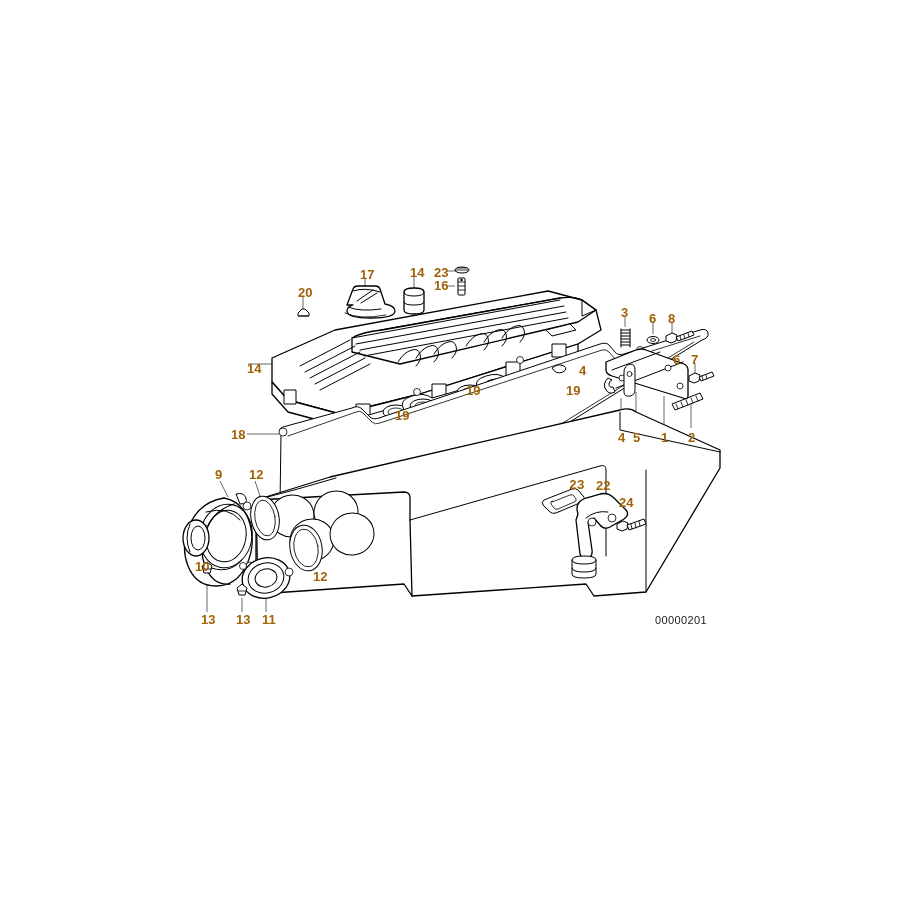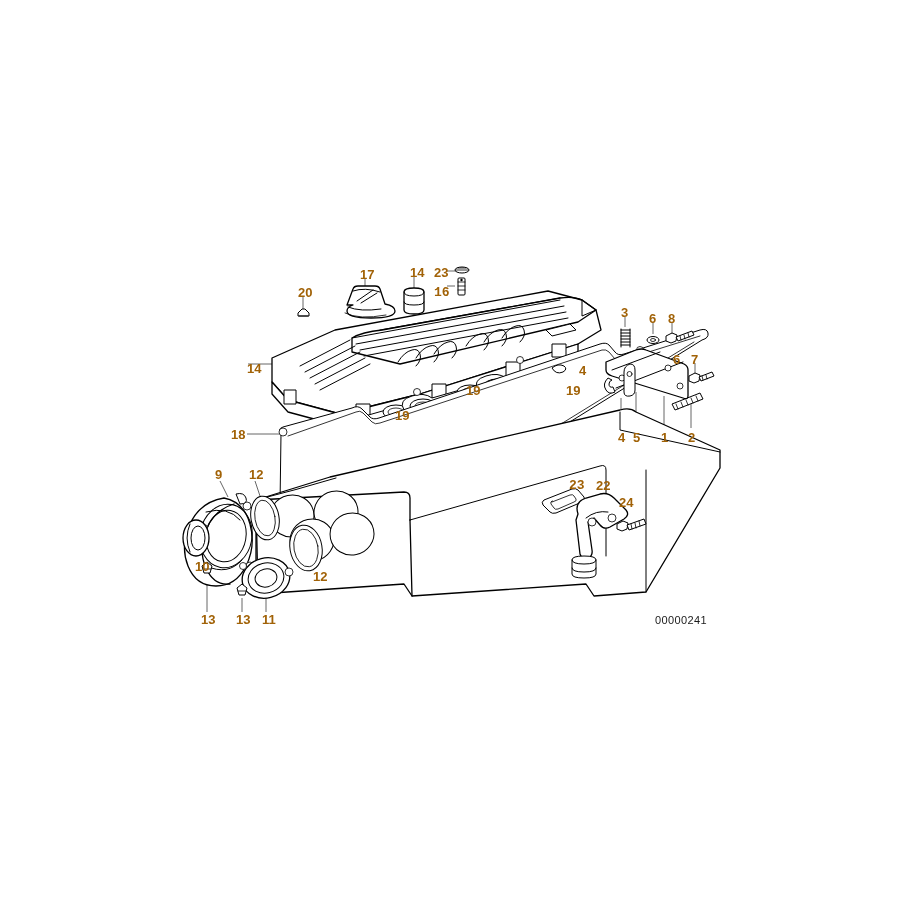--- a/index.html
+++ b/index.html
@@ -346,21 +346,21 @@
       <path class="lnT" d="M631,524 l1,5 M635,523 l1,5 M639,521 l1,5"></path>
     </g>
 
   </svg>
 
   <div>
     <span class="callout" style="left:298px; top:286px;">20</span>
     <span class="callout" style="left:360px; top:268px;">17</span>
     <span class="callout" style="left:410px; top:266px;">14</span>
     <span class="callout" style="left:434px; top:266px;">23</span>
-    <span class="callout" style="left:434px; top:286px;font-family:Liberation Mono, monospace;">16</span>
+    <span class="callout" style="left:434px; top:279px;">16</span>
     <span class="callout" style="left:621px; top:306px;">3</span>
     <span class="callout" style="left:649px; top:312px;">6</span>
     <span class="callout" style="left:668px; top:312px;">8</span>
     <span class="callout" style="left:673px; top:353px;">6</span>
     <span class="callout" style="left:691px; top:353px;">7</span>
     <span class="callout" style="left:232px; top:362px;margin-left:15px;">14</span>
     <span class="callout" style="left:579px; top:364px;">4</span>
     <span class="callout" style="left:395px; top:409px;">19</span>
     <span class="callout" style="left:466px; top:384px;">19</span>
     <span class="callout" style="left:566px; top:384px;">19</span>
@@ -374,15 +374,15 @@
     <span class="callout" style="left:569px; top:479px;font-family:Liberation Mono, monospace;">23</span>
     <span class="callout" style="left:596px; top:479px;">22</span>
     <span class="callout" style="left:619px; top:496px;text-align:right;">24</span>
     <span class="callout" style="left:195px; top:560px;">10</span>
     <span class="callout" style="left:313px; top:570px;">12</span>
     <span class="callout" style="left:201px; top:613px;">13</span>
     <span class="callout" style="left:236px; top:613px;">13</span>
     <span class="callout" style="left:262px; top:613px;">11</span>
   </div>
 
-  <span class="diagram-id" style="left:655px; top:614px;">00000241</span>
+  <span class="diagram-id" style="left:655px; top:614px;">00000201</span>
 
 </div>
 
 </body></html>

